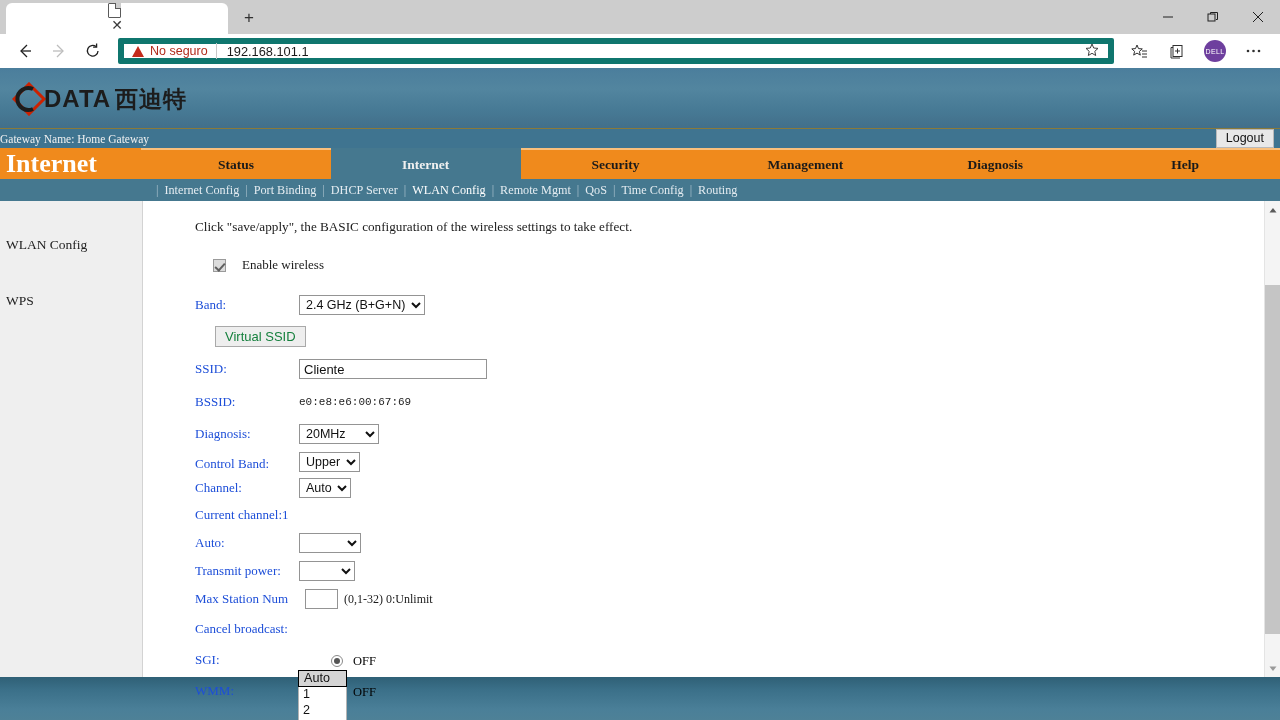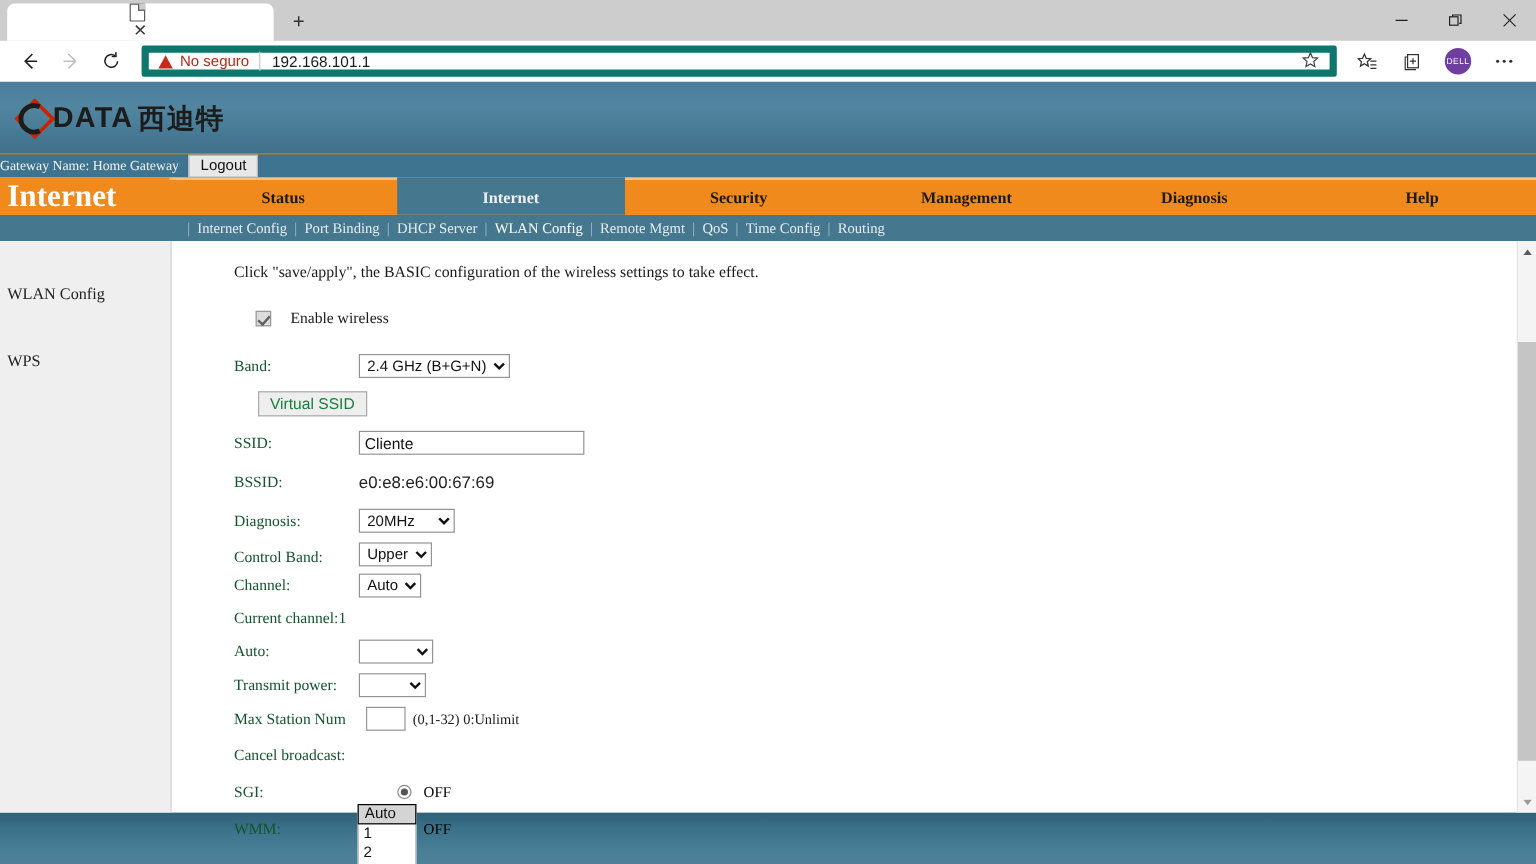--- a/index.html
+++ b/index.html
@@ -87,21 +87,21 @@
     color:#1c1c1c; letter-spacing:1px; margin-left:-4px;
   }
   .logo-cn {
     font-family:"DejaVu Sans", sans-serif; font-weight:bold; font-size:23px;
     color:#1c1c1c; margin-left:4px; letter-spacing:1px;
   }
 
   .r-gwbar {
     height:20px; background:#3f7490;
     border-top:1px solid #8a7a3a;
-    display:flex; align-items:center; justify-content:flex-start;
+    display:flex; align-items:center; justify-content:space-between;
     position:relative;
   }
   .gwname {
     color:#f2f2f2; font-size:11.5px; font-family:"Liberation Serif", serif;
     margin-right:8px;
   }
   .logout-btn {
     background:#e8e8e8; color:#111; font-size:12.5px;
     font-family:"Liberation Sans", sans-serif;
     padding:1px 9px 2px; margin-right:6px; border:1px solid #b9b9b9;
@@ -148,21 +148,21 @@
   .r-content { flex:1; position:relative; padding:12px 0 0 52px; }
 
   .intro {
     font-family:"Liberation Serif", serif; font-size:13.2px; color:#1a1a1a;
     margin:6px 0 0 0;
   }
 
   .form { margin-top:22px; position:relative; }
   .row { display:flex; align-items:center; min-height:22px; }
   .lbl {
-    width:104px; font-family:"Liberation Serif", serif; font-size:13px; color:#14532d;
+    width:104px; font-family:"Liberation Serif", serif; font-size:13px; color:#1d4ed8;
     flex:0 0 auto;
   }
 
   .chk-row { display:flex; align-items:center; margin-left:18px; }
   .chkbox {
     width:13px; height:13px; border:1px solid #9a9a9a; background:#dcdcdc;
     position:relative; margin-right:16px;
   }
   .chkbox:after {
     content:""; position:absolute; left:3px; top:1px; width:4px; height:8px;
@@ -180,21 +180,21 @@
     border:1px solid #949494; background:#ffffff; color:#111;
     height:20px; padding:1px 4px;
   }
   .btn {
     font-family:Liberation Sans, sans-serif; font-size:13px;
     background:#eeeeee; border:1px solid #a9a9a9; color:#15803d;
     padding:2px 9px;
     margin-left:20px;
   }
   .mono-val {
-    font-family:Liberation Sans, sans-serif; font-size:14px; color:#222;
+    font-family:Liberation Mono, monospace; font-size:11px; color:#222;
   }
   .hint { font-family:"Liberation Serif", serif; font-size:12px; color:#1a1a1a; margin-left:6px; }
 
   .radio {
     width:12px; height:12px; border-radius:50%; border:1px solid #8a8a8a;
     background:#fff; display:inline-block; vertical-align:middle; position:relative;
   }
   .radio.on:after {
     content:""; position:absolute; left:2px; top:2px; width:6px; height:6px;
     border-radius:50%; background:#555;

